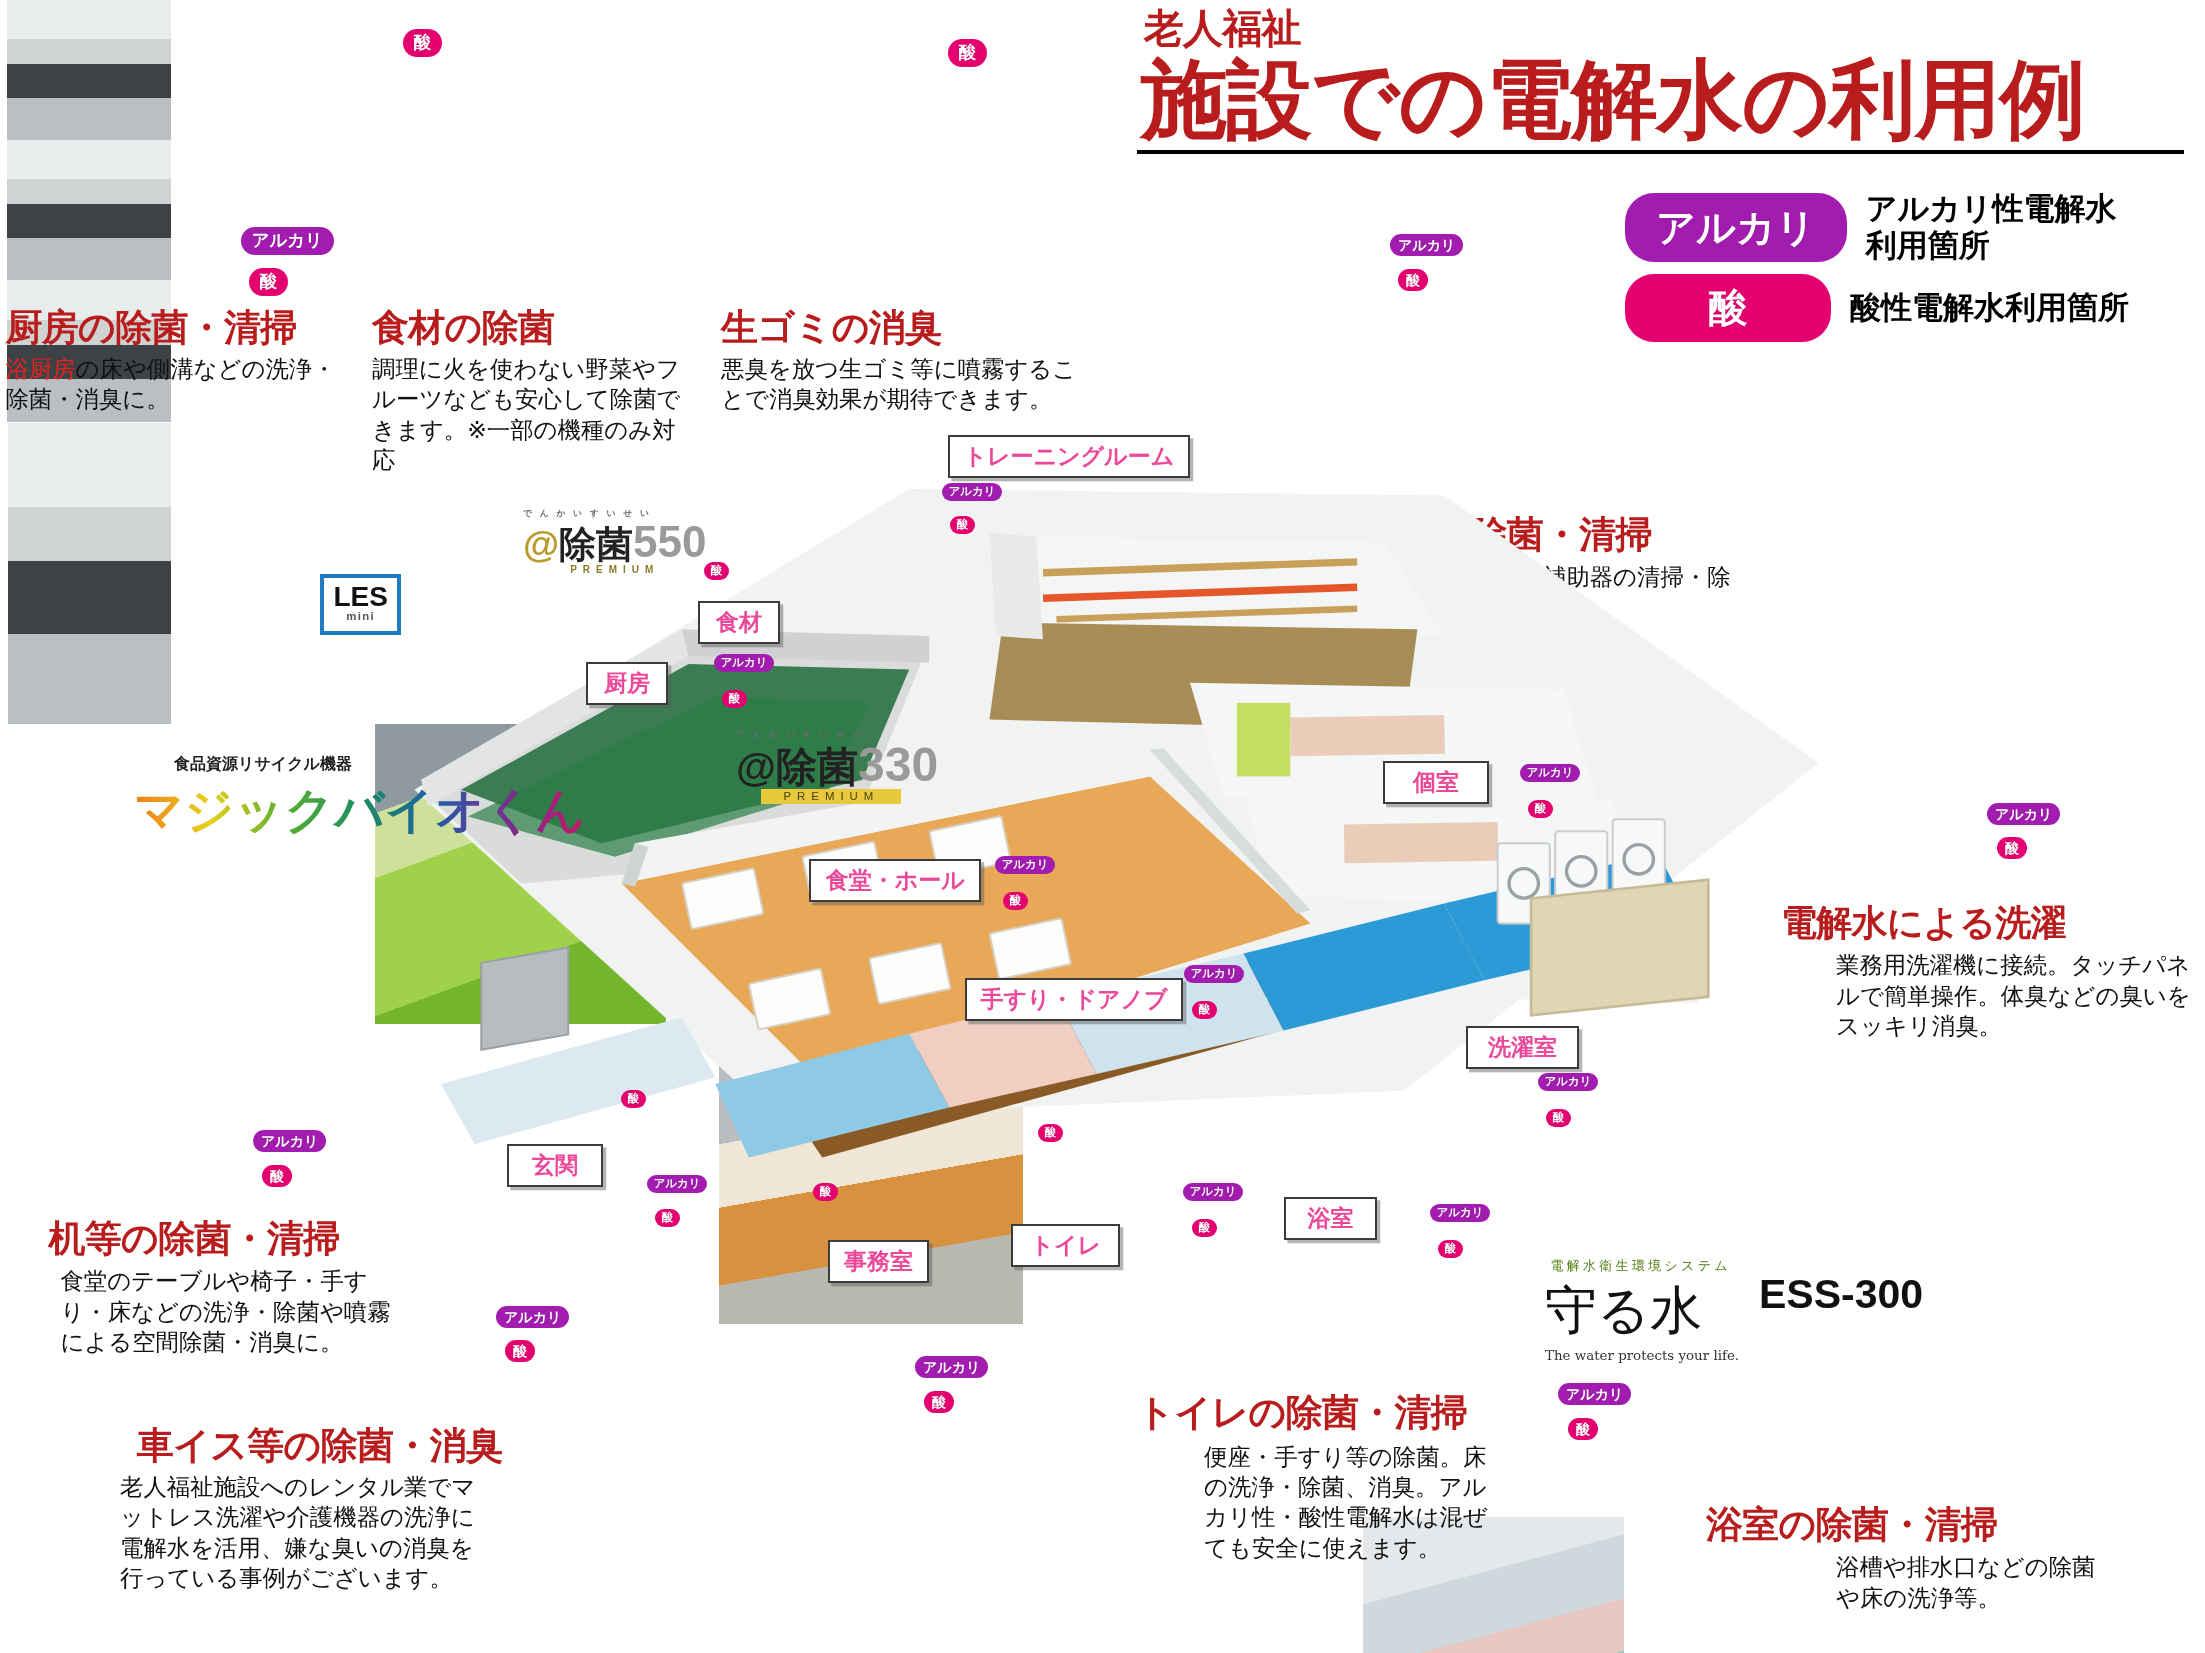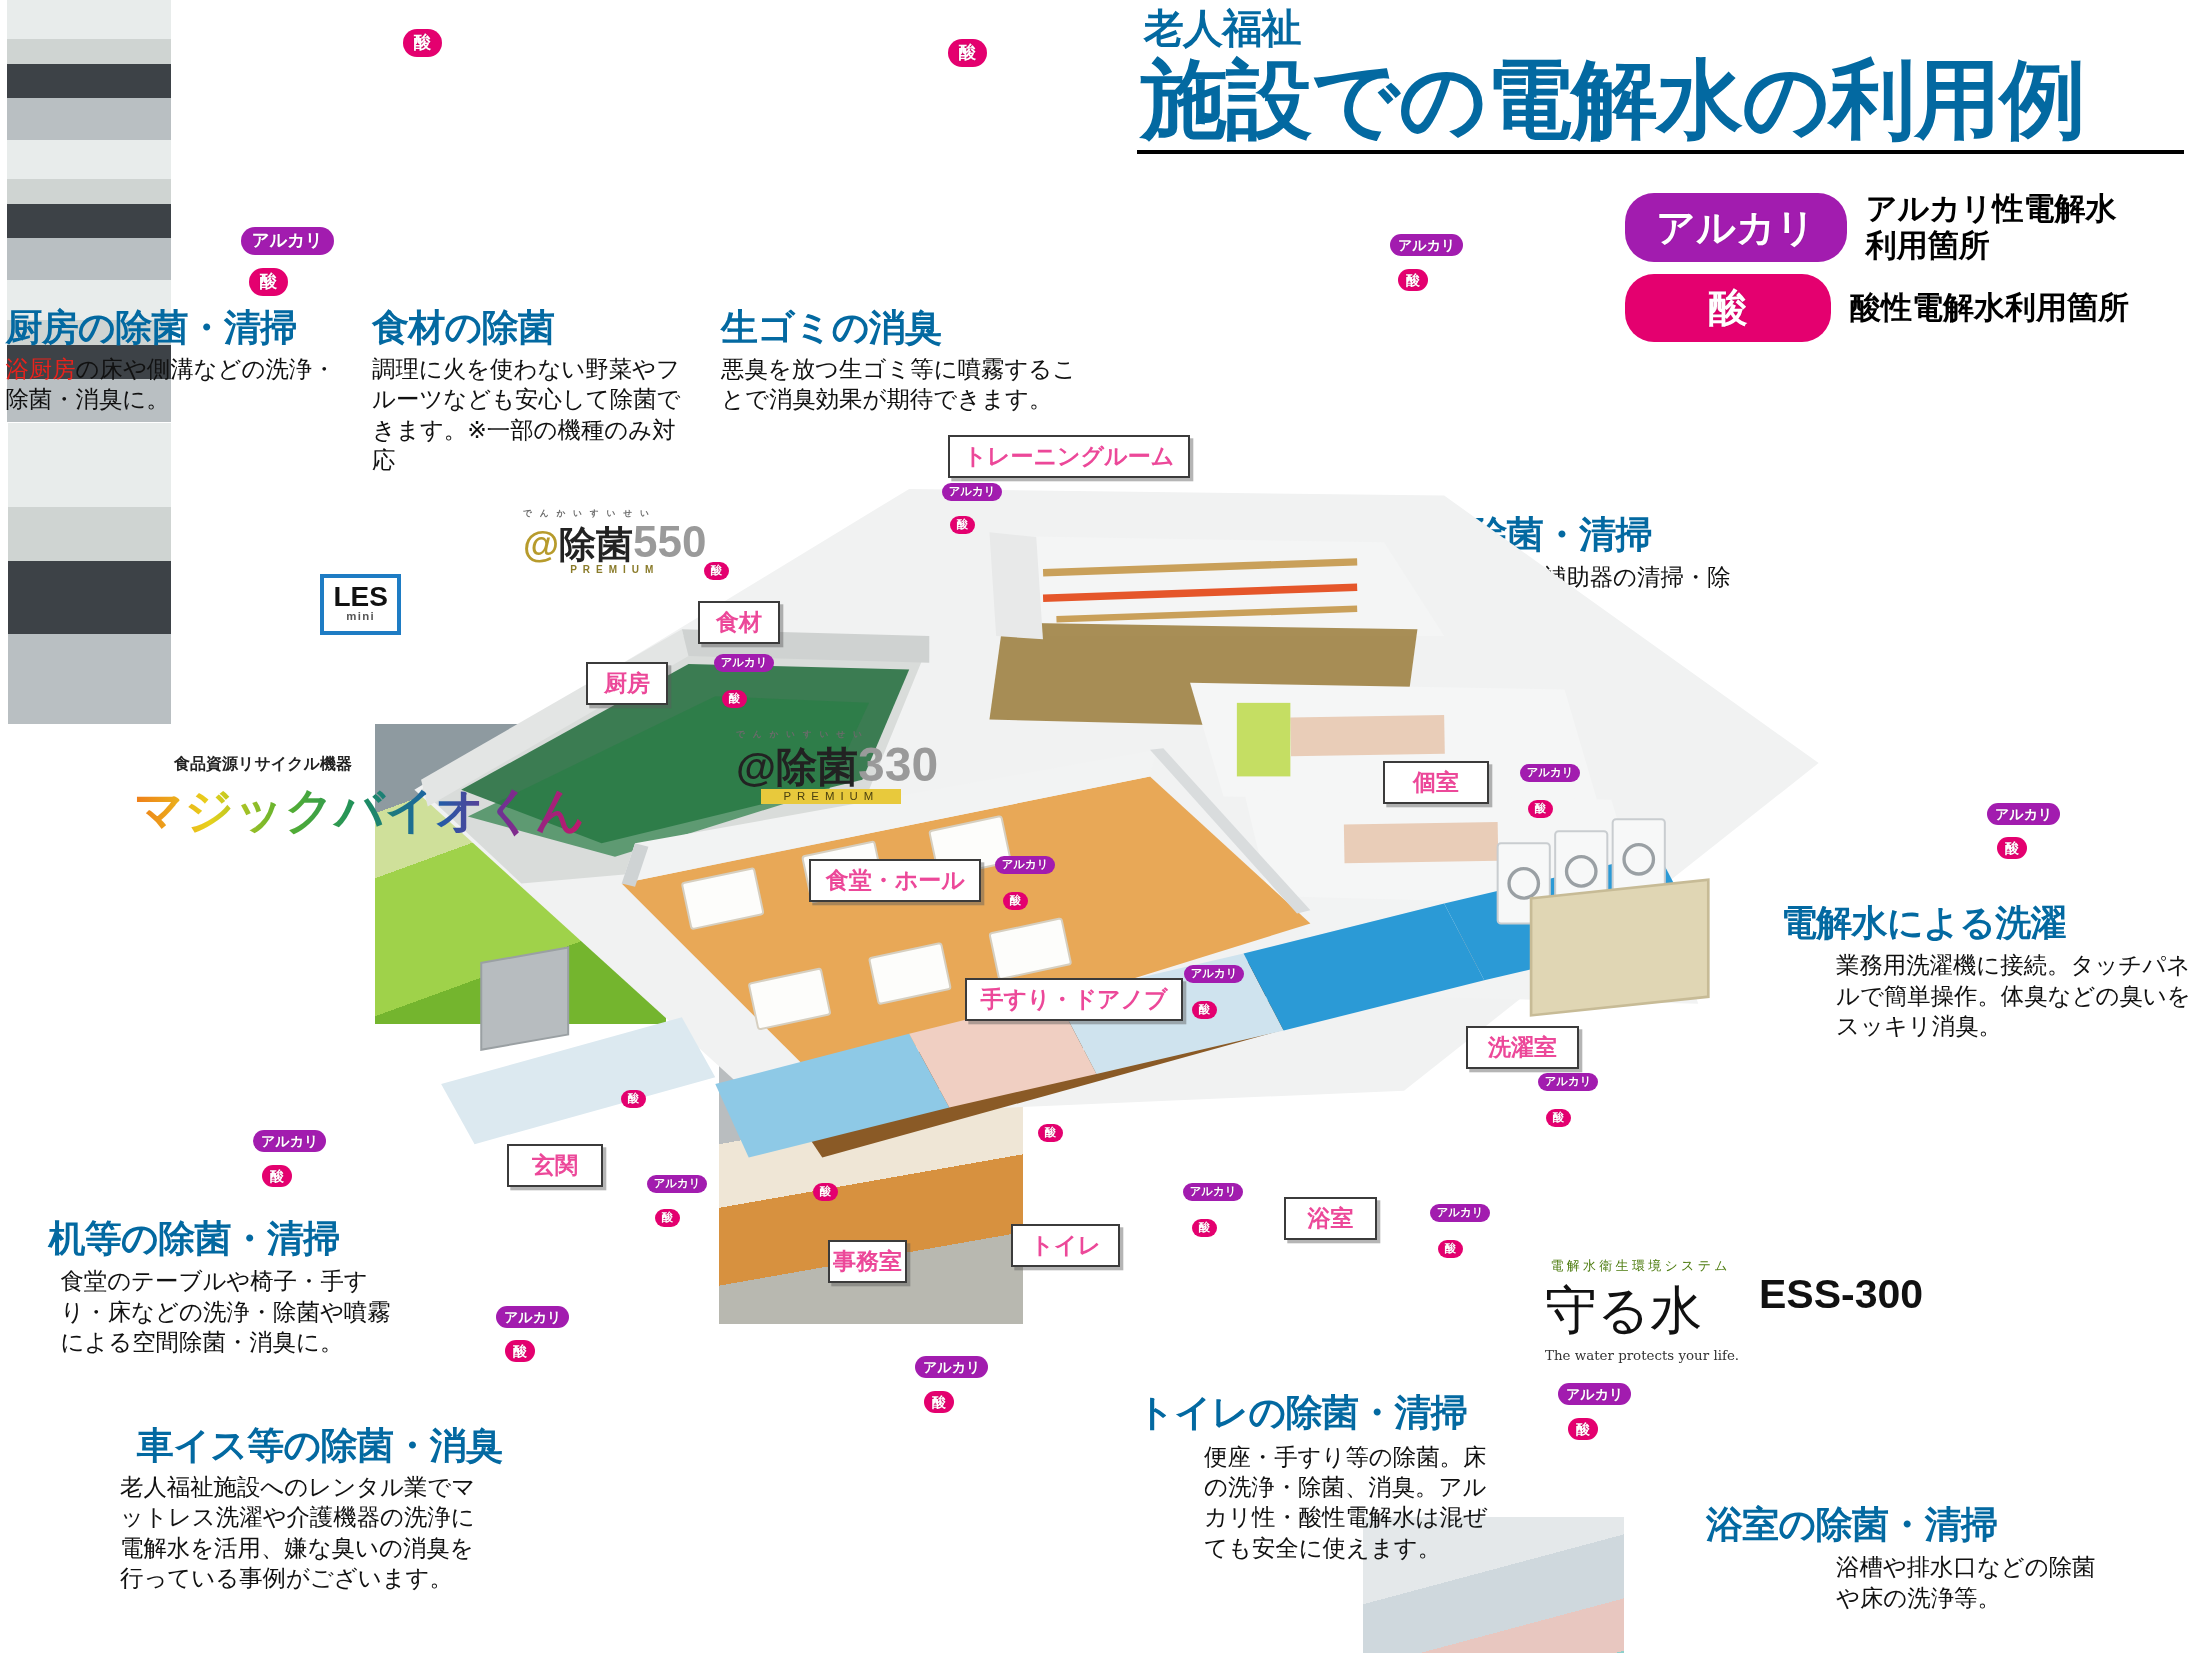--- a/index.html
+++ b/index.html
@@ -28,21 +28,21 @@
   .ph-kitchen{background:
       linear-gradient(180deg,#e8eceb 0 28%,#cfd4d2 28% 46%,#3d4247 46% 70%,#b9bfc2 70% 100%);}
   .ph-veg{background:
       linear-gradient(160deg,#8e9aa0 0 22%,#cfe09a 22% 38%,#9fd24a 38% 72%,#74b52e 72% 100%);}
   .ph-trash{background:
       linear-gradient(170deg,#b9bdbf 0 34%,#efe6d6 34% 52%,#d7913f 52% 74%,#b8b8b0 74% 100%);}
   .ph-care{background:
       linear-gradient(165deg,#e4e8ea 0 30%,#cfd8dd 30% 52%,#e8c7c0 52% 70%,#8fd0cb 70% 86%,#d8dcdd 86% 100%);}
 
   
-  .cap-title{font-weight:bold;color:#0369a1;letter-spacing:-0.7px;line-height:1.06;}
+  .cap-title{font-weight:bold;color:#b91c1c;letter-spacing:-0.7px;line-height:1.06;}
   .cap-body{color:#111;line-height:1.30;}
   .red{color:#e8221c;}
 
   
   .plate{
     background:#fff;border:2px solid #3b3b3b;color:#ec4899;font-weight:bold;
     text-align:center;line-height:1;box-shadow:3.3px 3.3px 0 rgba(90,90,90,.45);
     white-space:nowrap;
   }
 
@@ -256,21 +256,21 @@
 
 <div class="abs plate" style="left:1466px;top:1026px;padding:8px 20px;font-size:23px;">洗濯室</div>
 <span class="abs badge alk tiny" style="left:1538px;top:1073px;">アルカリ</span>
 <span class="abs badge acid tiny" style="left:1546px;top:1109px;">酸</span>
 
 <div class="abs plate" style="left:507px;top:1144px;padding:8px 23px;font-size:23px;">玄関</div>
 <span class="abs badge acid tiny" style="left:621px;top:1090px;">酸</span>
 <span class="abs badge alk tiny" style="left:647px;top:1175px;">アルカリ</span>
 <span class="abs badge acid tiny" style="left:655px;top:1209px;">酸</span>
 
-<div class="abs plate" style="left:828px;top:1240px;padding:8px 3px;font-size:23px;font-family:Liberation Serif, serif;">事務室</div>
+<div class="abs plate" style="left:828px;top:1240px;padding:8px 14px;font-size:23px;font-family:Liberation Serif, serif;">事務室</div>
 <span class="abs badge acid tiny" style="left:813px;top:1183px;">酸</span>
 
 <div class="abs plate" style="left:1011px;top:1224px;padding:8px 17.4px;font-size:23px;">トイレ</div>
 <span class="abs badge acid tiny" style="left:1038px;top:1124px;">酸</span>
 <span class="abs badge alk tiny" style="left:1183px;top:1183px;">アルカリ</span>
 <span class="abs badge acid tiny" style="left:1192px;top:1219px;">酸</span>
 
 <div class="abs plate" style="left:1284px;top:1197px;padding:8px 21.4px;font-size:23px;">浴室</div>
 <span class="abs badge alk tiny" style="left:1430px;top:1204px;">アルカリ</span>
 <span class="abs badge acid tiny" style="left:1438px;top:1240px;">酸</span>

